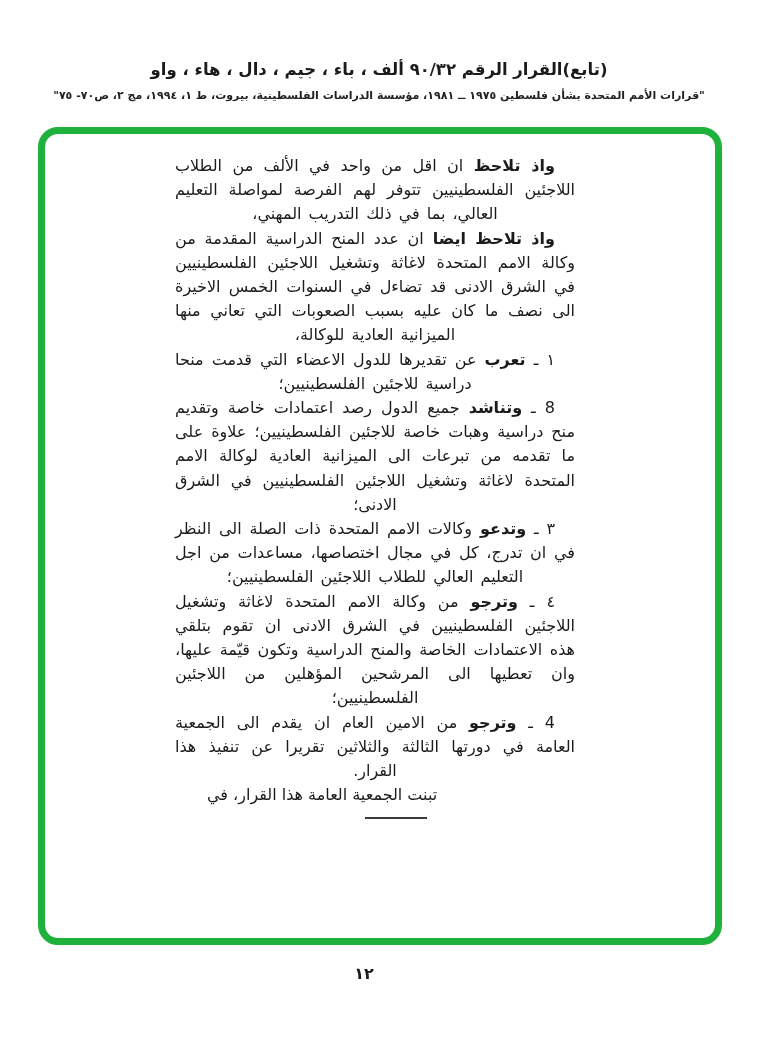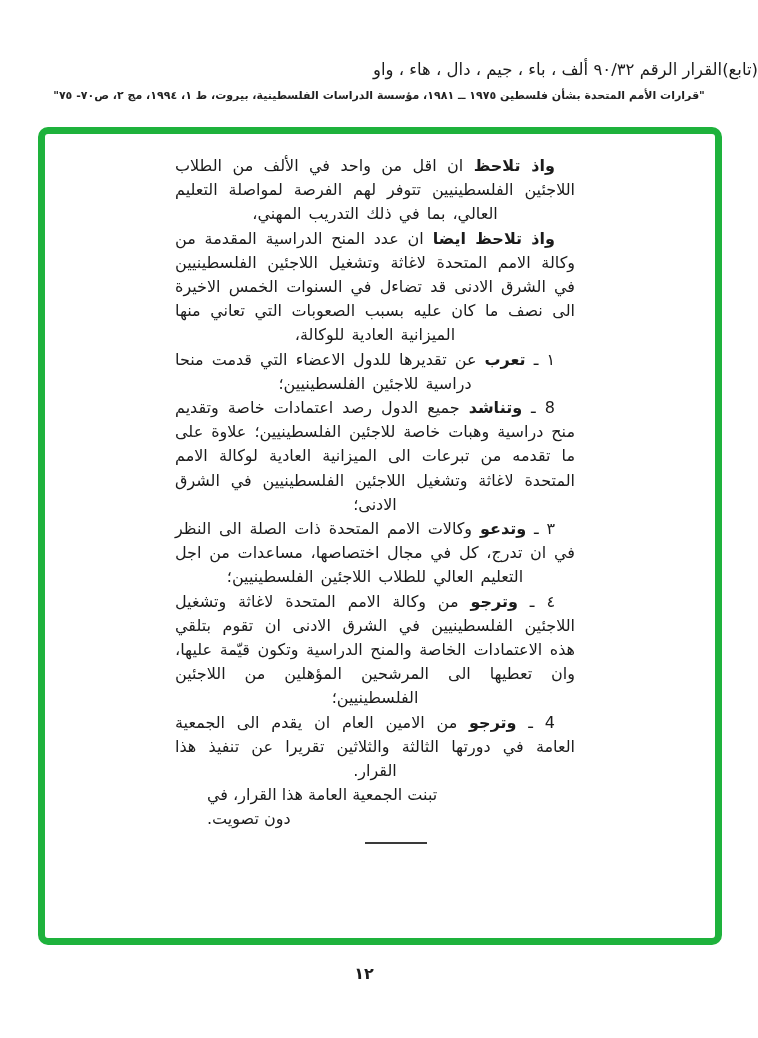--- a/index.html
+++ b/index.html
@@ -5,29 +5,29 @@
   html,body{margin:0;padding:0;}
   body{
     width:758px;height:1038px;position:relative;background:#ffffff;
     font-family:"DejaVu Sans",sans-serif;color:#1b1b1b;overflow:hidden;
   }
   .header{
     position:absolute;top:60px;left:0;width:758px;
     text-align:center;direction:rtl;
   }
   .doc-title{
-    font-size:16.5px;font-weight:normal;letter-spacing:0;text-align:right;
+    font-size:16.5px;font-weight:bold;letter-spacing:0;
   }
   .doc-citation{
     margin-top:10px;font-size:11px;font-weight:bold;color:#222;
   }
   .green-box{
     position:absolute;left:38px;top:127px;
     width:670px;height:804px;
-    border:7px solid #1eb23c;border-radius:10px;
+    border:7px solid #1eb23c;border-radius:20px;
     background:#ffffff;
   }
   .text-col{
     position:absolute;top:20px;right:140px;width:400px;
     direction:rtl;
   }
   .text-col p{
     margin:0;padding:0;
     font-size:16px;line-height:24.2px;
     text-align:justify;text-align-last:center;
@@ -69,21 +69,20 @@
     <p><span class="num">8 ـ </span><span class="lead">وتناشد</span><span> جميع الدول رصد اعتمادات خاصة وتقديم منح دراسية وهبات خاصة للاجئين الفلسطينيين؛ علاوة على ما تقدمه من تبرعات الى الميزانية العادية لوكالة الامم المتحدة لاغاثة وتشغيل اللاجئين الفلسطينيين في الشرق الادنى؛</span></p>
 
     <p><span class="num">٣ ـ </span><span class="lead">وتدعو</span><span> وكالات الامم المتحدة ذات الصلة الى النظر في ان تدرج، كل في مجال اختصاصها، مساعدات من اجل التعليم العالي للطلاب اللاجئين الفلسطينيين؛</span></p>
 
     <p><span class="num">٤ ـ </span><span class="lead">وترجو</span><span> من وكالة الامم المتحدة لاغاثة وتشغيل اللاجئين الفلسطينيين في الشرق الادنى ان تقوم بتلقي هذه الاعتمادات الخاصة والمنح الدراسية وتكون قيّمة عليها، وان تعطيها الى المرشحين المؤهلين من اللاجئين الفلسطينيين؛</span></p>
 
     <p><span class="num">4 ـ </span><span class="lead">وترجو</span><span> من الامين العام ان يقدم الى الجمعية العامة في دورتها الثالثة والثلاثين تقريرا عن تنفيذ هذا القرار.</span></p>
 
     <div class="adoption">
       <div>تبنت الجمعية العامة هذا القرار، في</div>
-      <div>دون تصويت.</div>
     </div>
 
     <div class="rule"></div>
 
   </div>
 </div>
 
 <div class="pagenum">١٢</div>
 
 </body></html>

